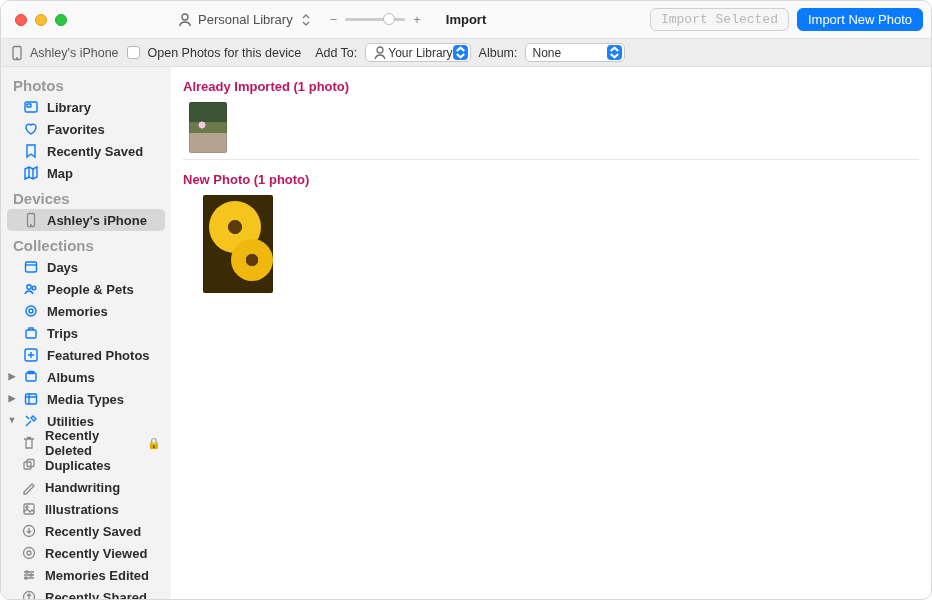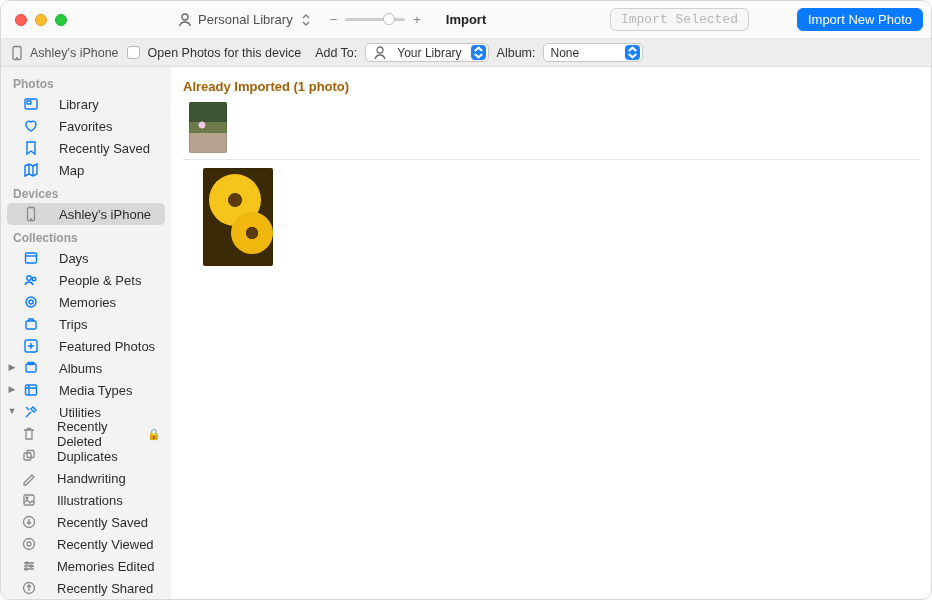--- a/index.html
+++ b/index.html
@@ -55,67 +55,67 @@
   font-weight:600; color:#222; pointer-events:none;
 }
 .title-right{
   margin-left:auto; display:flex; gap:8px; padding-right:8px;
 }
 .btn {
   font-size:13px; padding:3px 10px; border-radius:6px;
   background:#fff; border:1px solid #d0d0d0; color:#555;
 }
 .btn-disabled{ color:#b8b8b8; background:#f6f6f6;font-family:Liberation Mono, monospace;}
-.btn-primary{ background:#0a7aff; border-color:#0a7aff; color:#fff;margin-left:40px;}
+.btn-primary{ background:#0a7aff; border-color:#0a7aff; color:#fff;}
 
 .bar2{
   height:28px; background:#eeeded; border-bottom:1px solid #e0e0e0;
   display:flex; align-items:center; gap:8px;
   padding:0 8px; font-size:12.5px; color:#333;
 }
 .bar2 .dev{display:flex;align-items:center;gap:5px;color:#555;}
 .chk{width:13px;height:13px;border:1px solid #b8b8b8;border-radius:3px;background:#fff;display:inline-block;}
 .pop{
-  display:flex; align-items:center; gap:9px;
+  display:flex; align-items:center; gap:0;
   background:#fff; border:1px solid #c8c8c8; border-radius:5px;
   height:19px; padding:0 2px 0 6px; font-size:12px;
 }
 .pop.wide{min-width:100px;}
 .pop .arrow{
   width:15px;height:15px;border-radius:4px;
   background:#1e80ff;color:#fff;font-size:9px;
   display:flex;align-items:center;justify-content:center;
   margin-left:auto;
 }
 
 .split{flex:1;display:flex;min-height:0;}
 .sidebar{
   width:170px; background:#f4f3f3; overflow:auto;
   padding-top:4px; font-size:13px;
 }
-.sec-hdr{color:#9a9a9a;font-size:12px;font-weight:600;padding:6px 0 2px 12px;}
+.sec-hdr{color:#9a9a9a;font-size:15px;font-weight:600;padding:6px 0 2px 12px;}
 .sb-item{
-  display:flex;align-items:center;gap:20px;
+  display:flex;align-items:center;gap:8px;
   padding:2px 10px 2px 22px; height:22px;
-  color:#2c2c2c; position:relative;
+  color:#2c2c2c; position:relative;font-weight:bold;
 }
 .sb-item.sel{background:#d8d7d7;border-radius:5px;margin:0 6px;padding-left:16px;}
 .sb-item.sub{padding-left:20px;}
 .sb-item .disc{
   position:absolute;left:6px;top:5px;font-size:9px;color:#808080;width:10px;text-align:center;
 }
 .ic{width:16px;height:16px;display:flex;align-items:center;justify-content:center;}
 .ic svg{width:16px;height:16px;}
 .blue path,.blue rect,.blue circle{stroke:#0b7bff;}
 .gray path,.gray rect,.gray circle,.gray line{stroke:#8a8a8a;}
 .lock{margin-left:auto;color:#b8b8b8;font-size:11px;}
 .content{
   flex:1; overflow:auto; padding:8px 12px 20px 12px;
 }
-.grp-h{font-weight:700;font-size:13px;color:#a16207;padding:4px 0 8px 0;}
+.grp-h{font-weight:700;font-size:13px;color:#be185d;padding:4px 0 8px 0;}
 .hr{border:0;border-top:1px solid #e6e6e6;margin:6px 0 8px 0;}
 .thumbs{display:flex;gap:12px;padding-left:6px;}
 .thumb{background:#888;border-radius:2px;box-shadow:0 0 0 1px rgba(0,0,0,.1) inset;}
 .th1{width:38px;height:51px;}
 .th2{width:70px;height:98px;}
 
 .ph-flowers{
   background:linear-gradient(#3d5535 0 40%,#6a7a4b 40% 60%,#b5a38f 60% 100%);
   position:relative;
 }
@@ -426,17 +426,18 @@
     </div>
 
   </div>
 
   <div class="content">
     <div class="grp-h">Already Imported (1 photo)</div>
     <div class="thumbs">
       <div class="thumb th1 ph-flowers"></div>
     </div>
     <hr class="hr">
+    <div class="grp-h">New Photo (1 photo)</div>
     <div class="thumbs" style="padding-left:20px">
       <div class="thumb th2 ph-sun"></div>
     </div>
   </div>
 </div>
 
 </body></html>

